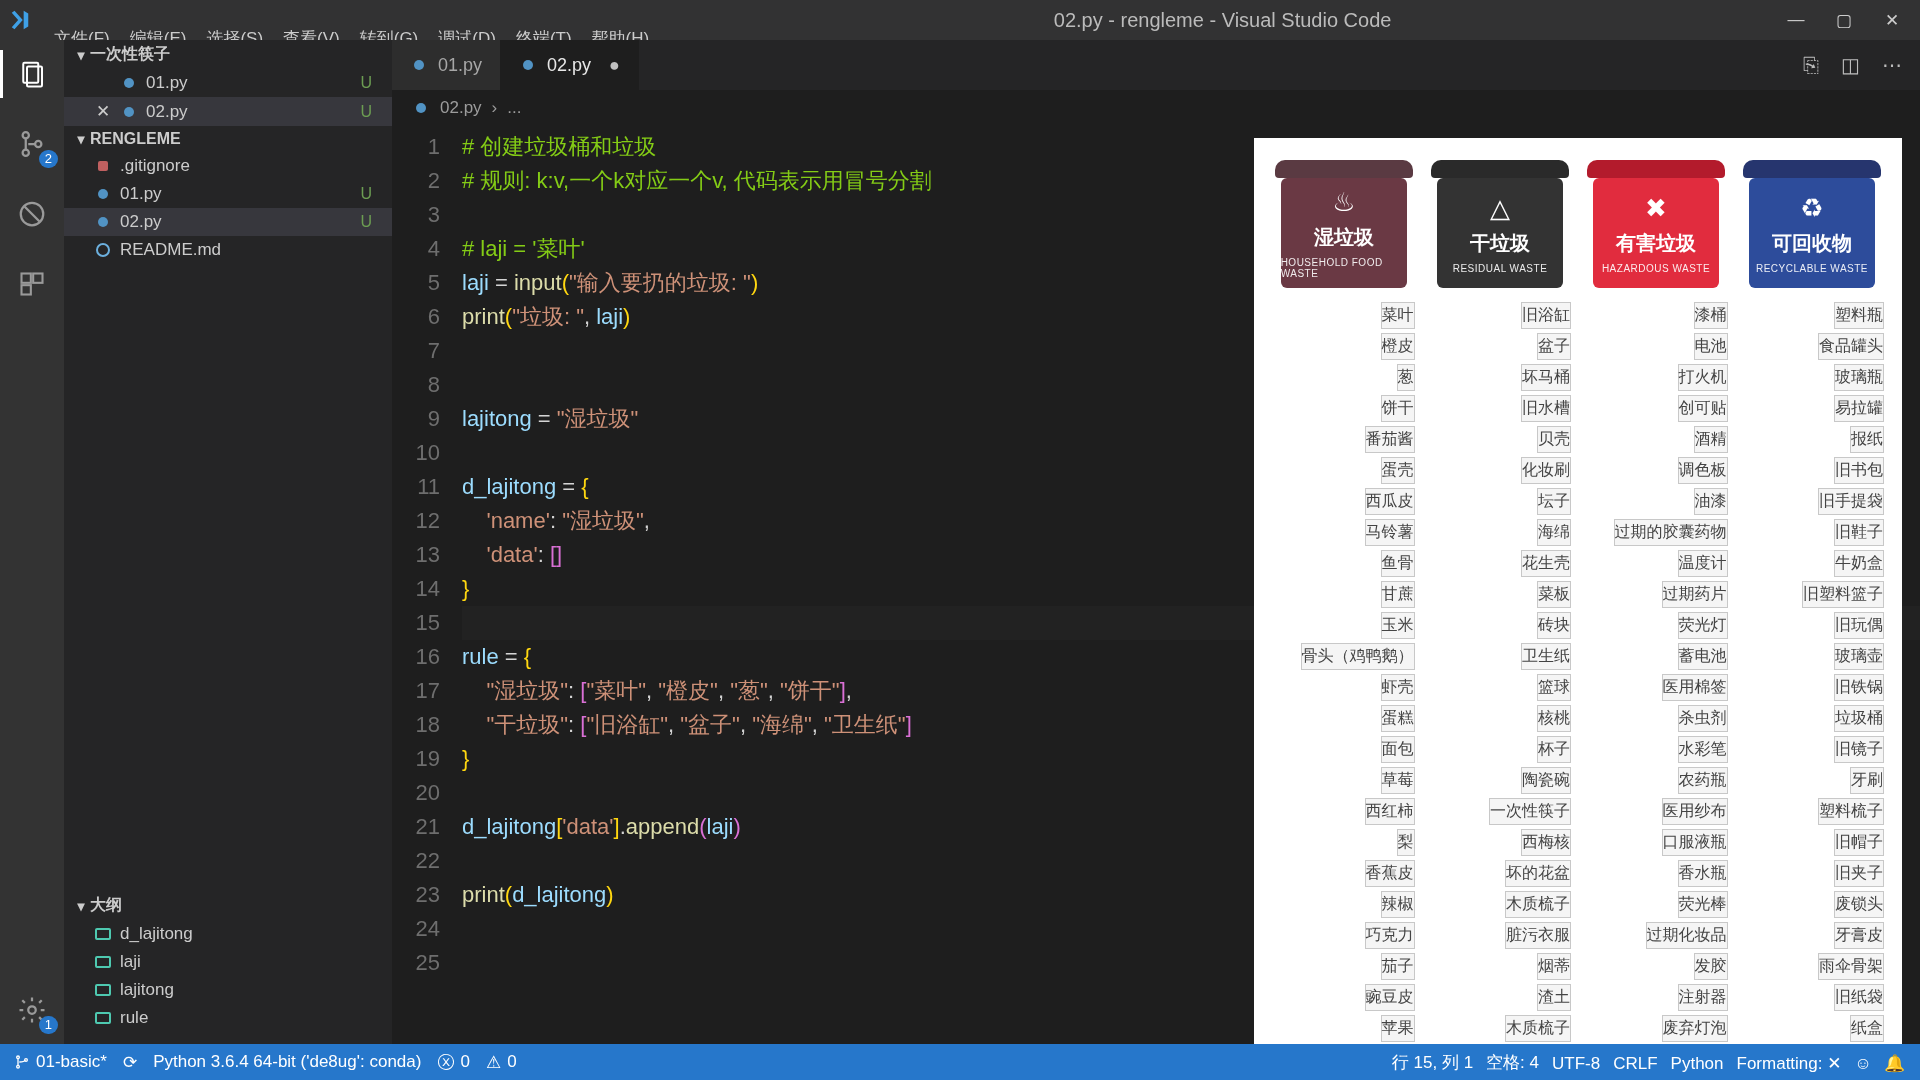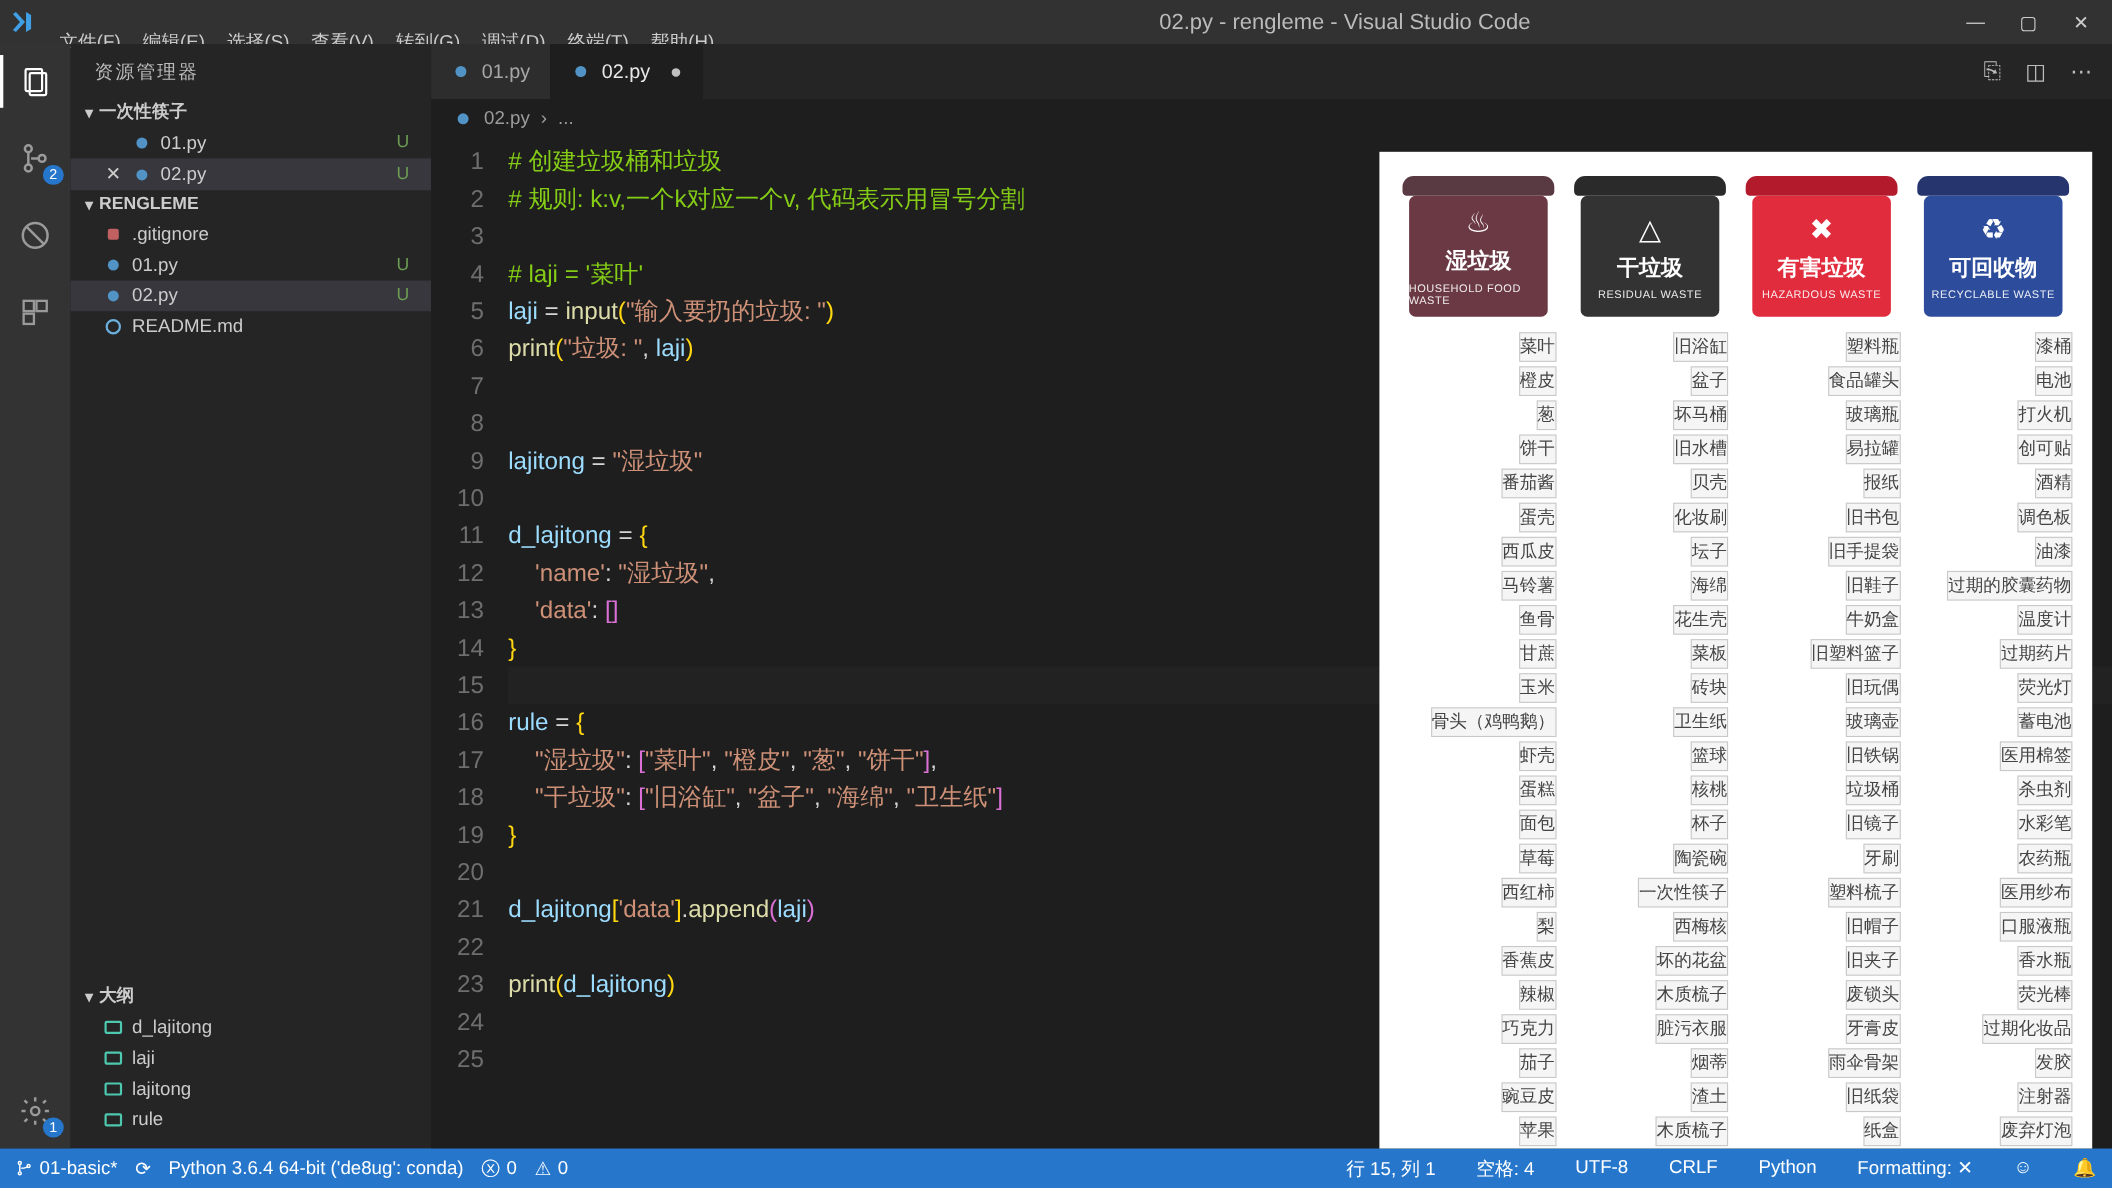--- a/index.html
+++ b/index.html
@@ -78,21 +78,21 @@
 .bin2 .bin-lid{background:#2a2a2a;} .bin2 .bin-body{background:#333333;}
 .bin3 .bin-lid{background:#b31b2c;} .bin3 .bin-body{background:#e12c3e;}
 .bin4 .bin-lid{background:#26356e;} .bin4 .bin-body{background:#2d4c9b;}
 .cols { flex:1; display:flex; gap:14px; }
 .col { flex:1; display:flex; flex-direction:column; gap:4px;align-items:flex-end; }
 .cell { border:1px solid #c8c8c8; background:#f5f5f5; text-align:center; font-size:16px; padding:2px 0; color:#444;}
 
 
 .status { height:36px; background:#2677cb; color:#fff; display:flex; align-items:center; font-size:17px; padding:0 14px; gap:20px;}
 .status .left{display:flex; align-items:center; gap:16px;}
-.status .right{margin-left:auto; display:flex; align-items:flex-start; gap:37px;}
+.status .right{margin-left:auto; display:flex; align-items:flex-end; gap:13px;}
 .s-ic{display:inline-flex; align-items:center; gap:6px;}
 </style>
 </head>
 <body>
 
 <div class="titlebar">
   <span class="logo">
       <svg width="22" height="22" viewBox="0 0 24 24">
         <path fill="#3fa0e6" d="M3 4l7 8-7 8 3 2 9-10L6 2 3 4zm13-2v20l5-3V5l-5-3z"></path>
       </svg>
@@ -149,21 +149,20 @@
     <div class="ab-item" style="margin-bottom:14px;">
         <svg width="30" height="30" viewBox="0 0 24 24" fill="none" stroke="#9a9a9a" stroke-width="1.8">
           <circle cx="12" cy="12" r="3"></circle>
           <path d="M12 2v3M12 19v3M4.2 4.2l2.1 2.1M17.7 17.7l2.1 2.1M2 12h3M19 12h3M4.2 19.8l2.1-2.1M17.7 6.3l2.1-2.1"></path>
         </svg>
         <span class="badge">1</span>
       </div>
   </div>
 
   <div class="sidebar">
-    <div class="side-title">资源管理器</div>
 
     <div class="section-header">
         <span class="chev">▾</span>
         <span>一次性筷子</span>
       </div>
     <div class="tree" id="open-editors">
         <div class="tree-row">
           <span class="left">
             <span class="close-x"></span>
             <span class="fileicon">
@@ -414,20 +413,46 @@
             <div class="cell">一次性筷子</div>
             <div class="cell">西梅核</div>
             <div class="cell">坏的花盆</div>
             <div class="cell">木质梳子</div>
             <div class="cell">脏污衣服</div>
             <div class="cell">烟蒂</div>
             <div class="cell">渣土</div>
             <div class="cell">木质梳子</div>
           </div>
           <div class="col">
+            <div class="cell">漆桶</div>
+            <div class="cell">电池</div>
+            <div class="cell">打火机</div>
+            <div class="cell">创可贴</div>
+            <div class="cell">酒精</div>
+            <div class="cell">调色板</div>
+            <div class="cell">油漆</div>
+            <div class="cell">过期的胶囊药物</div>
+            <div class="cell">温度计</div>
+            <div class="cell">过期药片</div>
+            <div class="cell">荧光灯</div>
+            <div class="cell">蓄电池</div>
+            <div class="cell">医用棉签</div>
+            <div class="cell">杀虫剂</div>
+            <div class="cell">水彩笔</div>
+            <div class="cell">农药瓶</div>
+            <div class="cell">医用纱布</div>
+            <div class="cell">口服液瓶</div>
+            <div class="cell">香水瓶</div>
+            <div class="cell">荧光棒</div>
+            <div class="cell">过期化妆品</div>
+            <div class="cell">发胶</div>
+            <div class="cell">注射器</div>
+            <div class="cell">废弃灯泡</div>
+          </div>
+          <div class="col">
             <div class="cell">塑料瓶</div>
             <div class="cell">食品罐头</div>
             <div class="cell">玻璃瓶</div>
             <div class="cell">易拉罐</div>
             <div class="cell">报纸</div>
             <div class="cell">旧书包</div>
             <div class="cell">旧手提袋</div>
             <div class="cell">旧鞋子</div>
             <div class="cell">牛奶盒</div>
             <div class="cell">旧塑料篮子</div>
@@ -439,46 +464,20 @@
             <div class="cell">牙刷</div>
             <div class="cell">塑料梳子</div>
             <div class="cell">旧帽子</div>
             <div class="cell">旧夹子</div>
             <div class="cell">废锁头</div>
             <div class="cell">牙膏皮</div>
             <div class="cell">雨伞骨架</div>
             <div class="cell">旧纸袋</div>
             <div class="cell">纸盒</div>
           </div>
-          <div class="col">
-            <div class="cell">漆桶</div>
-            <div class="cell">电池</div>
-            <div class="cell">打火机</div>
-            <div class="cell">创可贴</div>
-            <div class="cell">酒精</div>
-            <div class="cell">调色板</div>
-            <div class="cell">油漆</div>
-            <div class="cell">过期的胶囊药物</div>
-            <div class="cell">温度计</div>
-            <div class="cell">过期药片</div>
-            <div class="cell">荧光灯</div>
-            <div class="cell">蓄电池</div>
-            <div class="cell">医用棉签</div>
-            <div class="cell">杀虫剂</div>
-            <div class="cell">水彩笔</div>
-            <div class="cell">农药瓶</div>
-            <div class="cell">医用纱布</div>
-            <div class="cell">口服液瓶</div>
-            <div class="cell">香水瓶</div>
-            <div class="cell">荧光棒</div>
-            <div class="cell">过期化妆品</div>
-            <div class="cell">发胶</div>
-            <div class="cell">注射器</div>
-            <div class="cell">废弃灯泡</div>
-          </div>
         </div>
     </div>
   </div>
 </div>
 
 <div class="status">
   <div class="left">
     <span class="s-ic">
         <svg width="16" height="16" viewBox="0 0 24 24" fill="none" stroke="#fff" stroke-width="2">
           <circle cx="6" cy="5" r="2"></circle>

